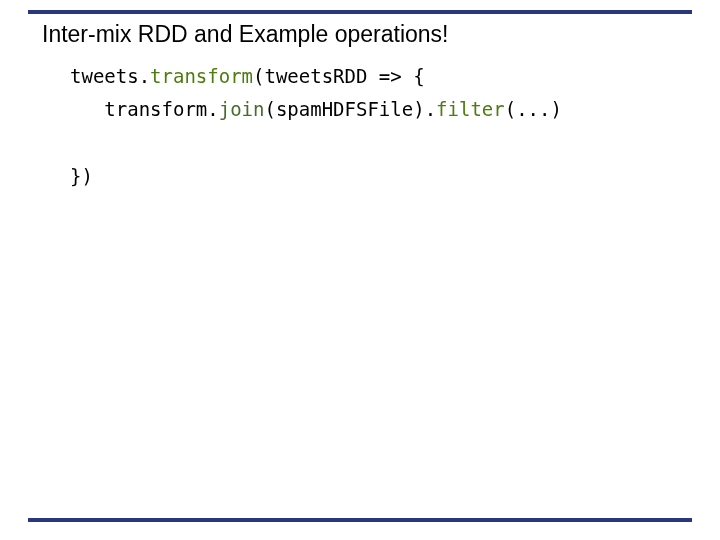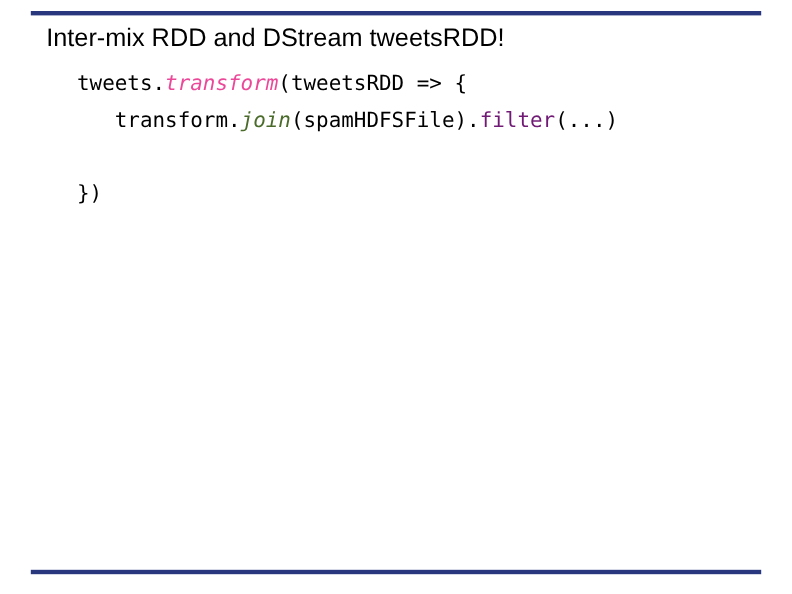--- a/index.html
+++ b/index.html
@@ -7,33 +7,33 @@
   .slide { width: 720px; height: 540px; position: relative; padding: 0 28px; }
   .rule { height: 4px; background: #29377e; margin: 0 0 6px 0; }
   .rule.top { margin-top: 10px; }
   .rule.bottom { position: absolute; left: 28px; right: 28px; bottom: 22px; height: 4px; }
   h1.title { font-size: 36px; font-weight: 700; line-height: 1.15; letter-spacing: 0.2px; margin: 4px 0 14px 0; }
   .body { padding-left: 14px; }
   .lead { font-size: 23px; line-height: 1.3; margin-bottom: 10px; }
   .sub { font-size: 21px; line-height: 1.3; padding-left: 28px; text-indent: -12px; margin-bottom: 28px; max-width: 620px; }
   .dash { display: inline; }
   pre.code { font-family: Consolas, "Lucida Console", Menlo, monospace; font-size: 19px; line-height: 1.75; color: #000; padding-left: 28px; white-space: pre; }
-  .kw-transform { color: #ec4899; font-style: italic; }
-  .kw-join { color: #4a6b2a; font-style: italic; }
-  .kw-filter { color: #701a75; }
+  .kw-transform { color: #4d7c0f; }
+  .kw-join { color: #4a6b2a; }
+  .kw-filter { color: #4d7c0f; }
 </style>
 </head>
 <body>
 
 <div class="slide">
   <div class="rule top"></div>
 
 
   <div class="body">
-    <p class="lead">Inter-mix RDD and DStream tweetsRDD!</p>
+    <p class="lead">Inter-mix RDD and Example operations!</p>
 
 
     <pre class="code"><span>tweets.</span><span class="kw-transform">transform</span><span>(tweetsRDD =&gt; {</span>
 <span>   transform.</span><span class="kw-join">join</span><span>(spamHDFSFile).</span><span class="kw-filter">filter</span><span>(...)</span>
 
 <span>})</span></pre>
   </div>
 
   <div class="rule bottom"></div>
 </div>

